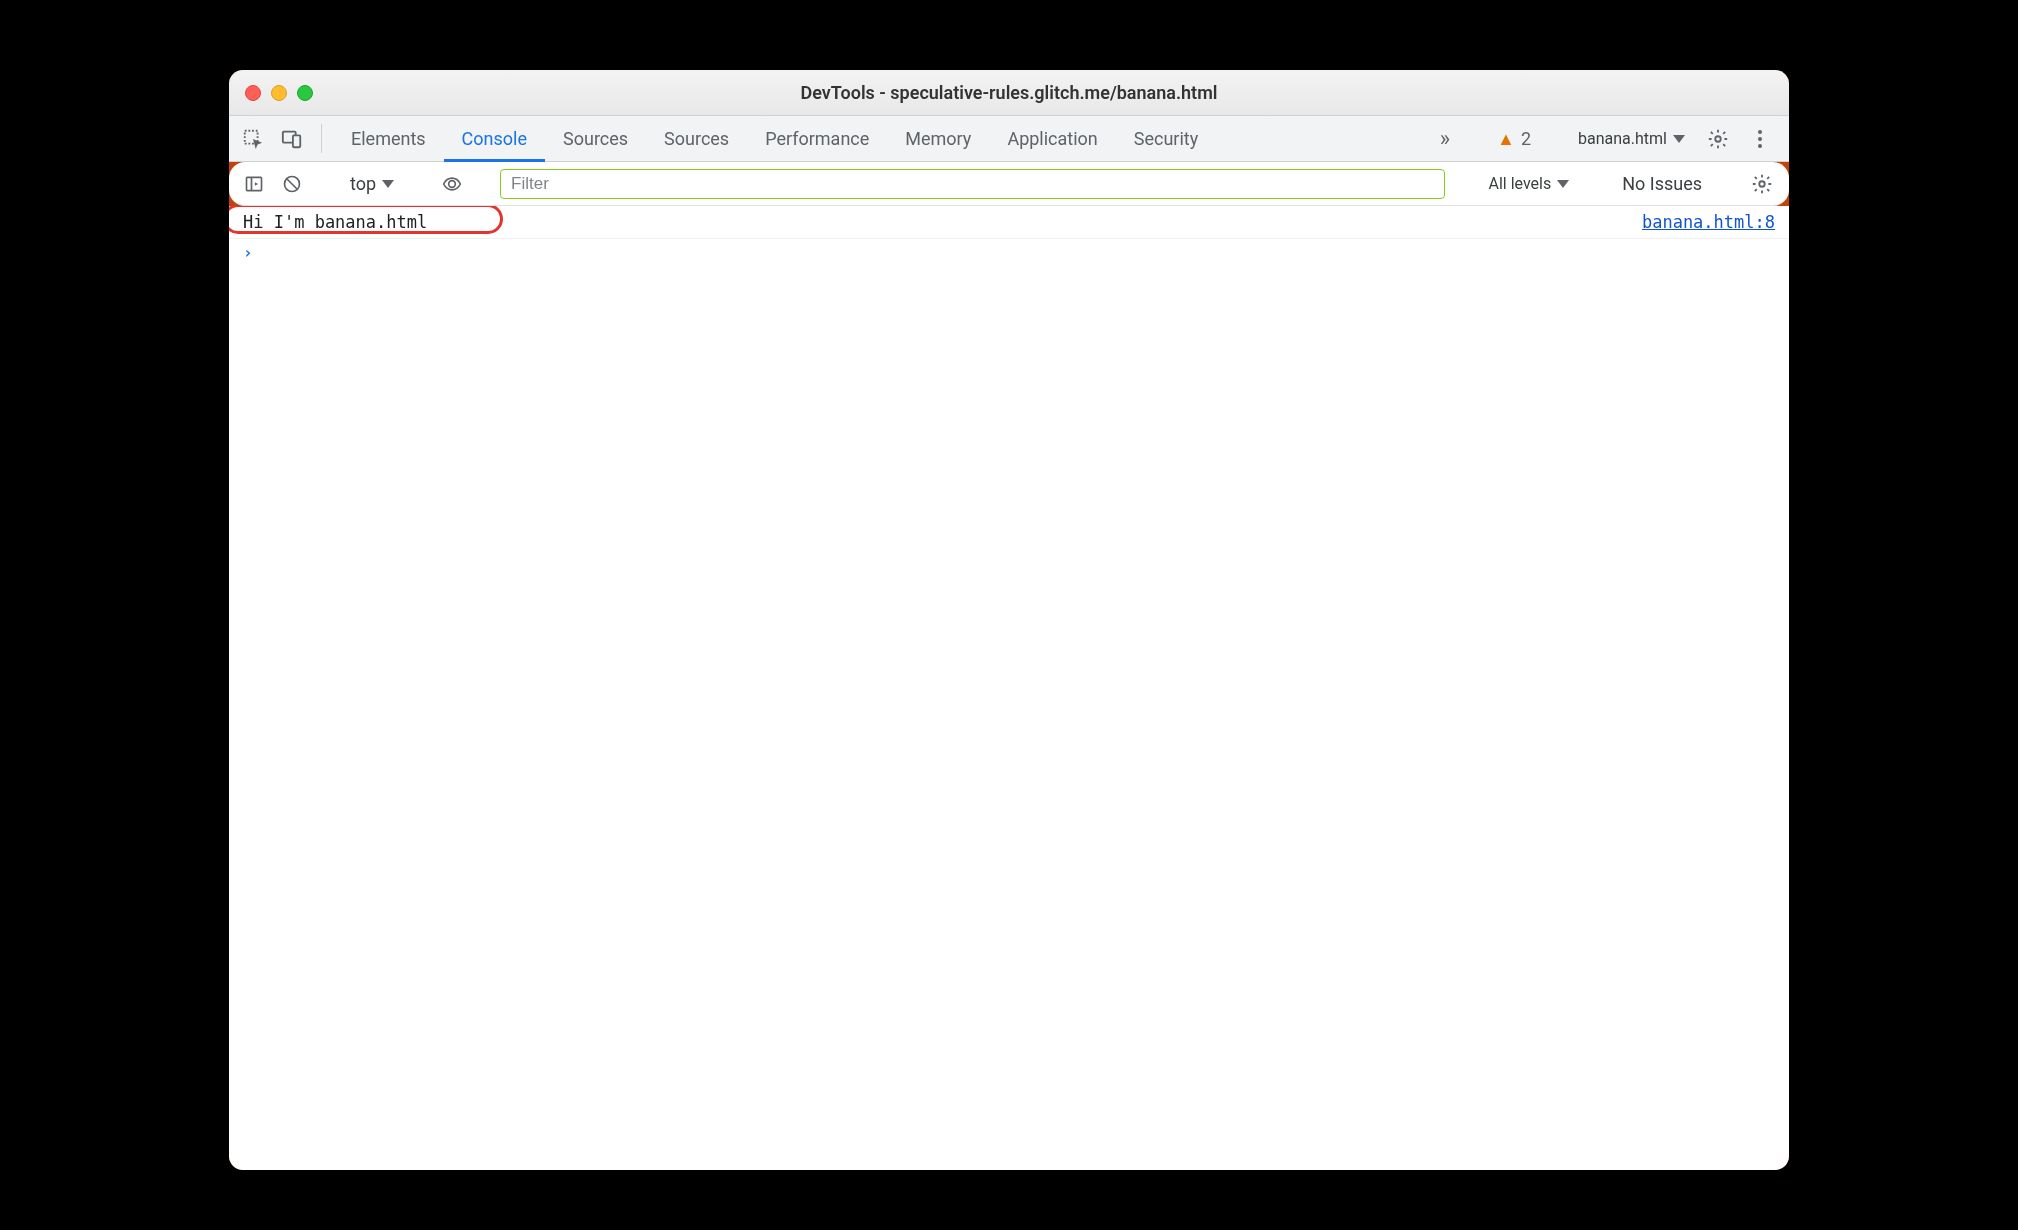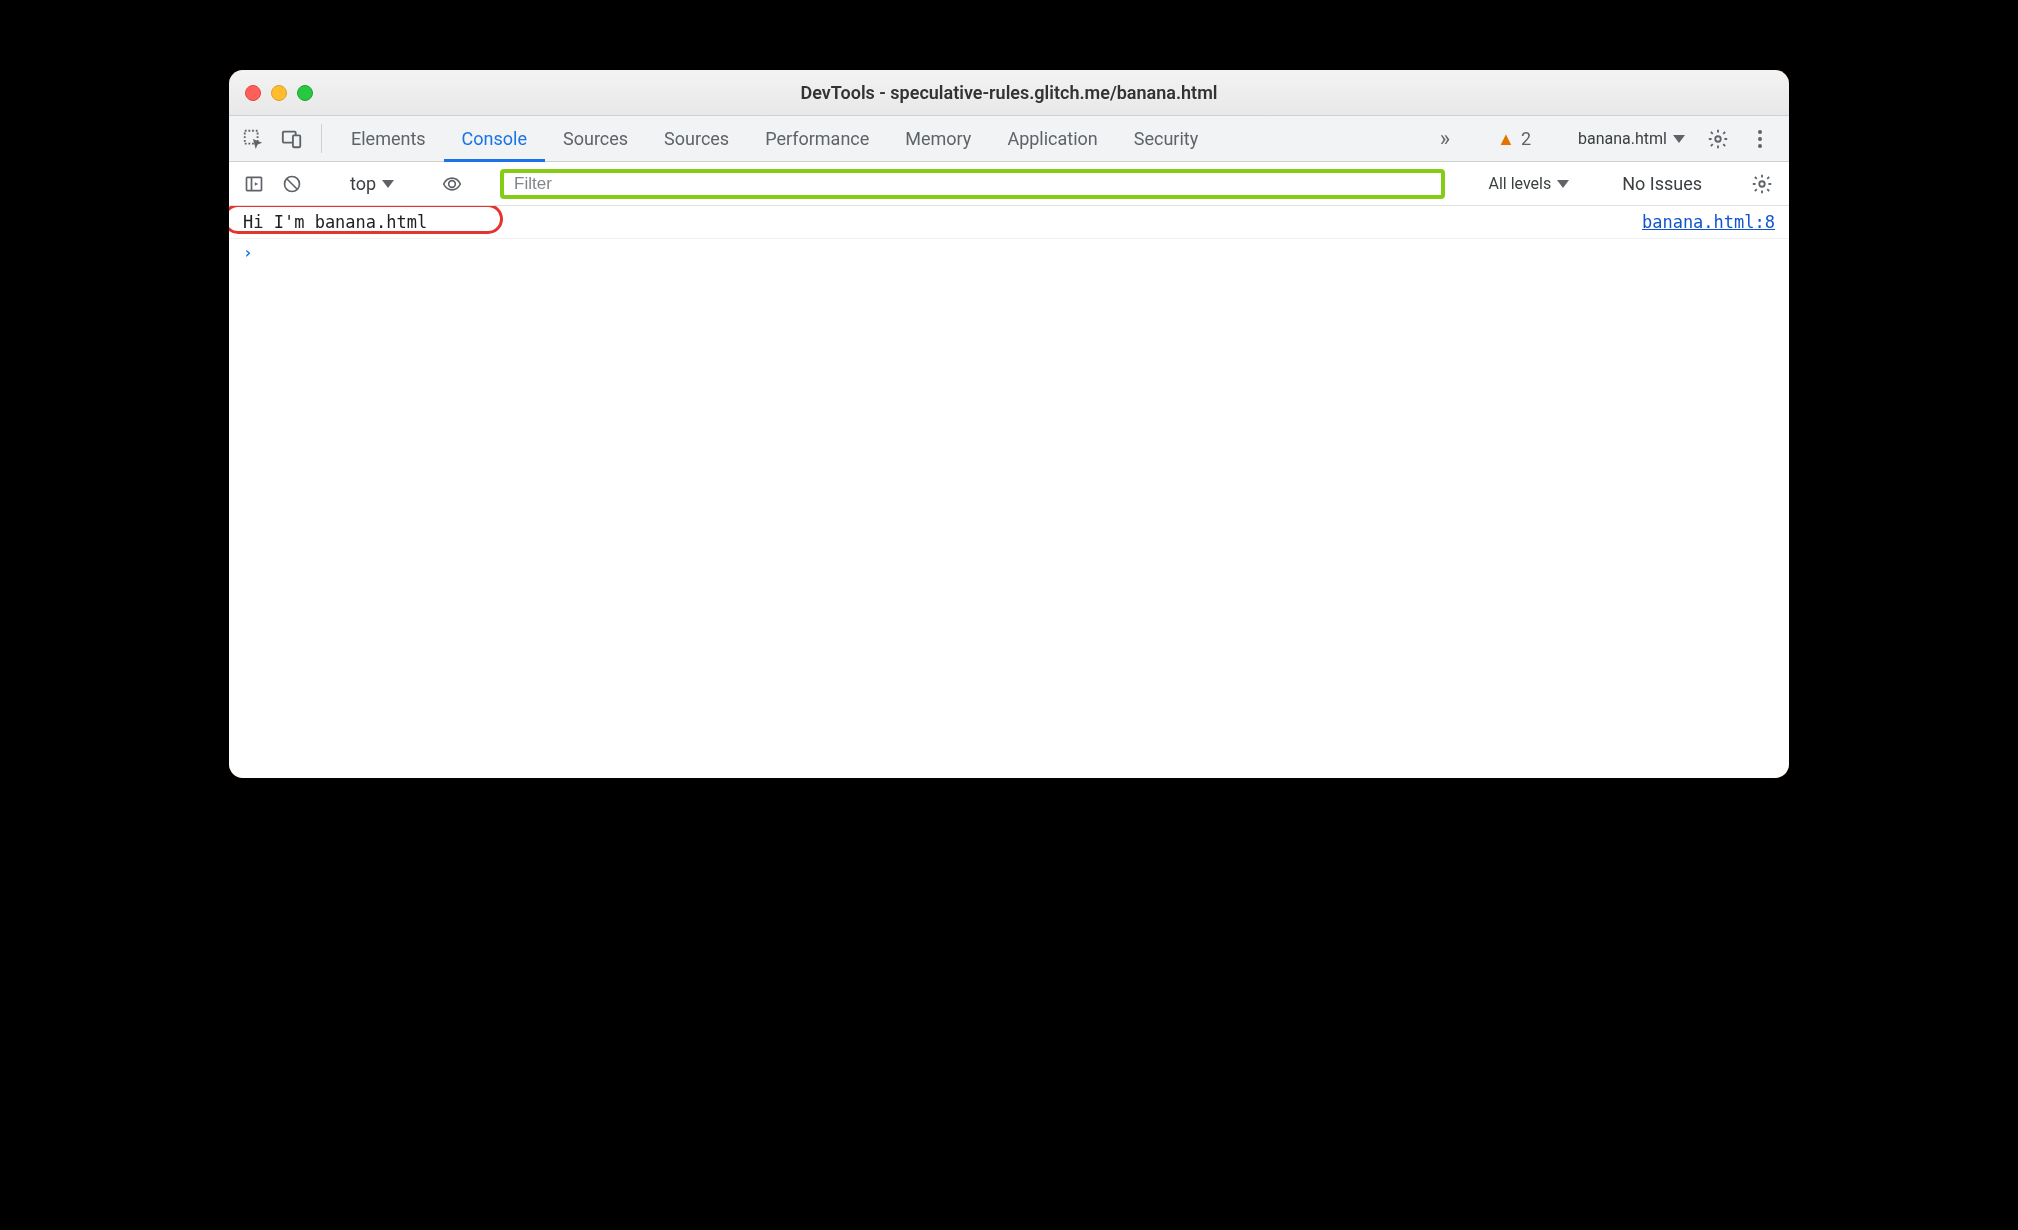--- a/index.html
+++ b/index.html
@@ -8,21 +8,21 @@
       width: 2018px;
       height: 1230px;
       font-family: -apple-system, BlinkMacSystemFont, "Segoe UI", Roboto, sans-serif;
       display: flex;
       align-items: flex-start;
       justify-content: center;
       padding-top: 70px;
     }
     .window {
       width: 1560px;
-      height: 708px;
+      height: 1100px;
       background: #c2410c;
       border-radius: 14px;
       box-shadow: 0 30px 80px rgba(0,0,0,0.6);
       overflow: hidden;
       display: flex;
       flex-direction: column;
     }
     .titlebar {
       height: 46px;
       background: linear-gradient(#f3f3f3, #e8e8e8);
@@ -142,41 +142,42 @@
     }
     .gear svg { width: 22px; height: 22px; }
     .toolbar {
       height: 44px;
       background: #fff;
       border-bottom: 1px solid #e0e0e0;
       display: flex;
       align-items: center;
       padding: 0 10px;
       gap: 8px;
+      border-radius: 16px;
     }
     .tbtn {
       width: 30px; height: 30px;
       display: flex; align-items: center; justify-content: center;
       color: #5f6368;
       cursor: pointer;
     }
     .tbtn svg { width: 20px; height: 20px; }
     .ctx-select {
       display: flex;
       align-items: center;
       gap: 6px;
       font-size: 18px;
       color: #3c4043;
       padding: 0 10px;
       cursor: pointer;
     }
     .filter-input {
       flex: 1;
       height: 30px;
-      border: 4px solid #84cc16;
+      border: 1px solid #84cc16;
       border-radius: 4px;
       padding: 0 10px;
       font-size: 17px;
       color: #3c4043;
       background: #fff;
     }
     .filter-input::placeholder { color: #80868b; }
     .levels {
       display: flex; align-items: center; gap: 6px;
       font-size: 16px; color: #3c4043;

